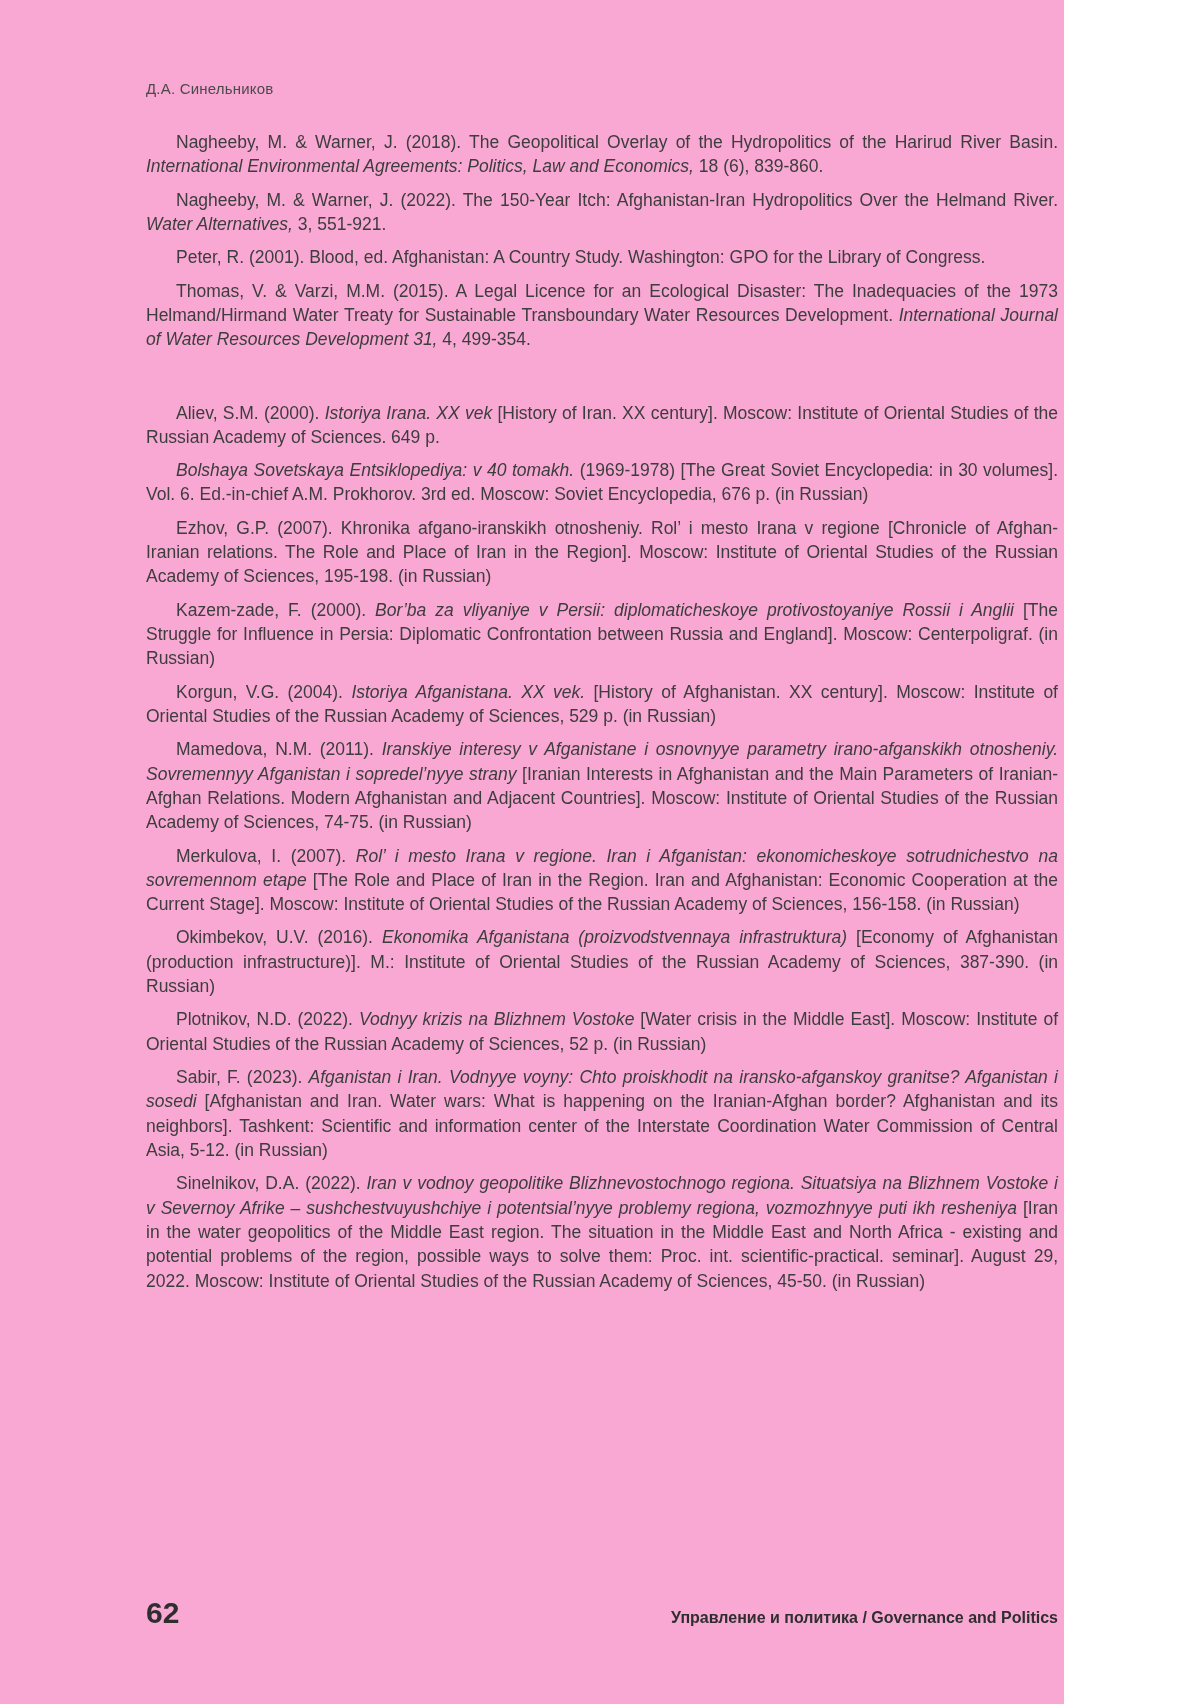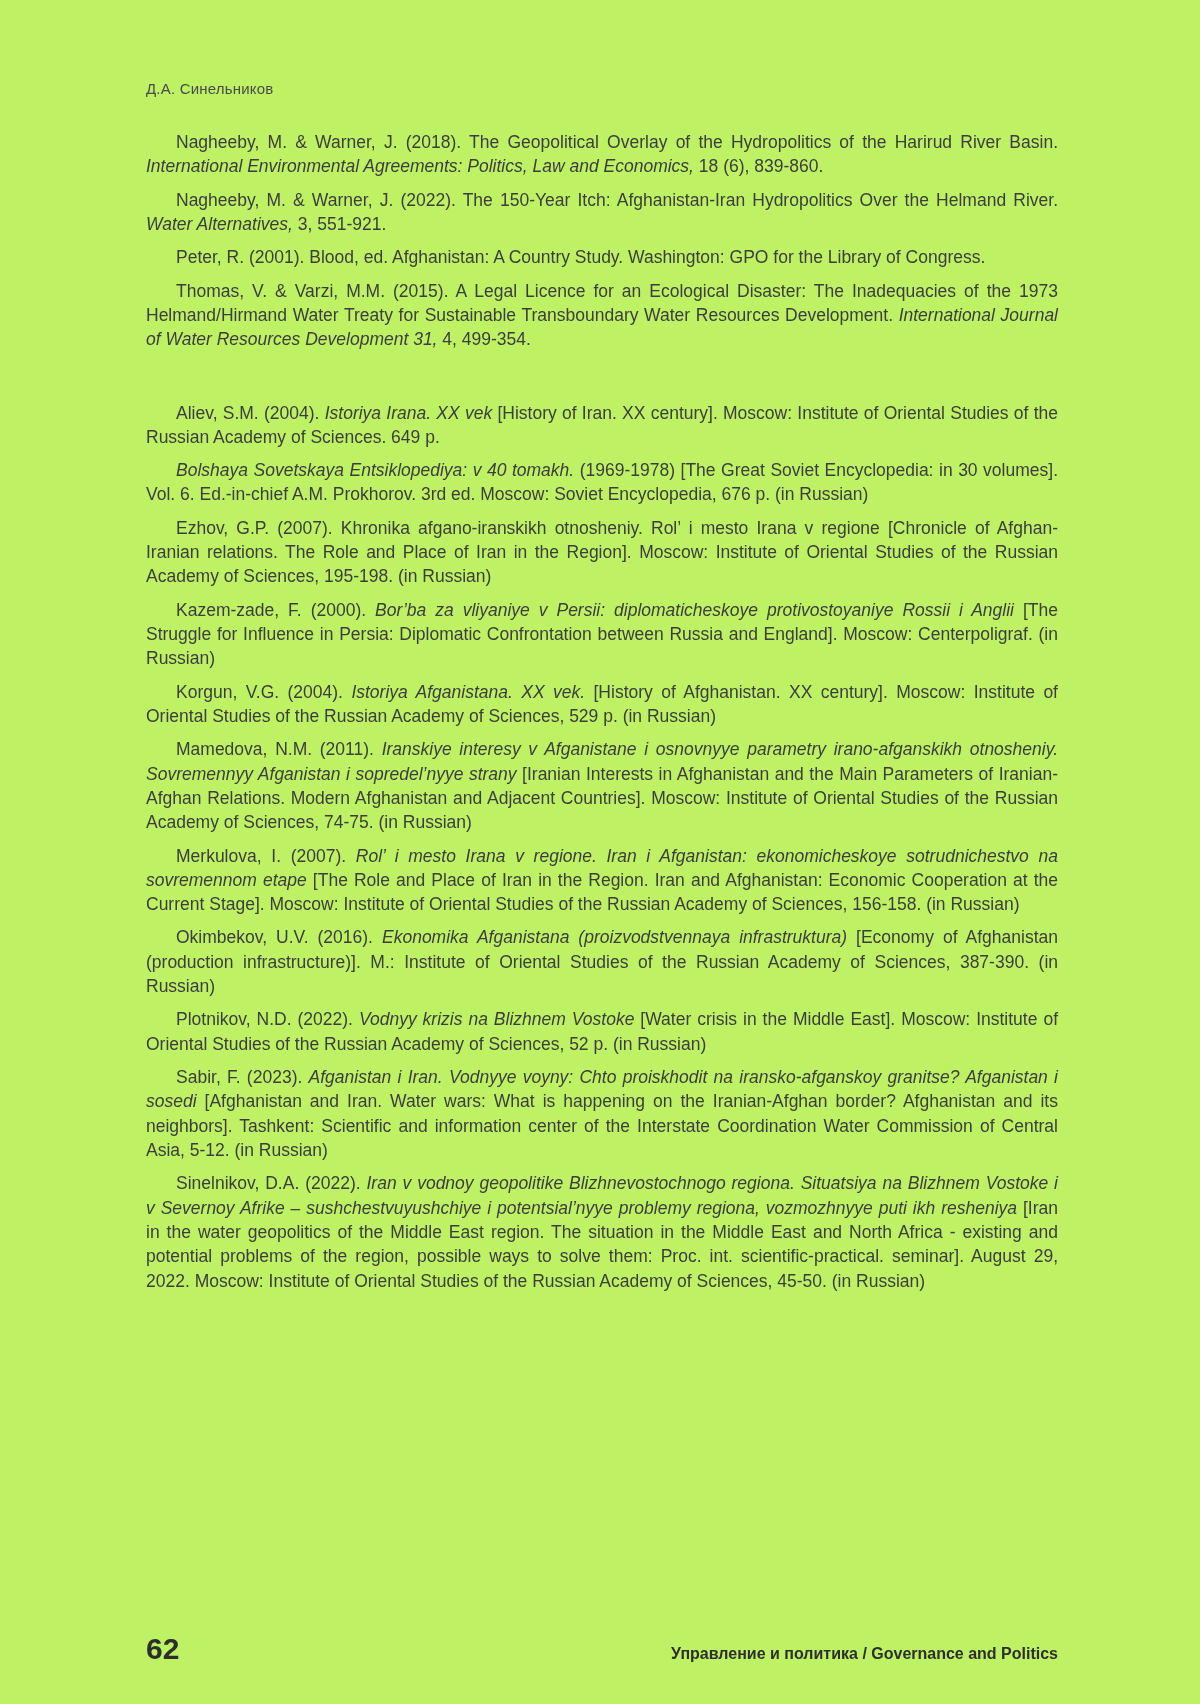--- a/index.html
+++ b/index.html
@@ -2,23 +2,23 @@
 <html><head>
 <meta charset="utf-8">
 <style>
   html, body {
     margin: 0;
     padding: 0;
     background: #ffffff;
   }
   .page {
     position: relative;
-    width: 1200px;
+    width: 1064px;
     height: 1704px;
-    background: #bef264;
+    background: #f9a8d4;
     font-family: "Liberation Sans", sans-serif;
     color: #3d3d3d;
     overflow: hidden;
   }
   .running-header {
     position: absolute;
     top: 80px;
     left: 146px;
     font-size: 15px;
     color: #4a4a4a;
@@ -40,21 +40,21 @@
   }
   .ref-entry em {
   }
   .section-gap {
     height: 40px;
   }
   .footer {
     position: absolute;
     left: 146px;
     width: 912px;
-    top: 1632px;
+    top: 1596px;
     display: flex;
     justify-content: space-between;
     align-items: baseline;
   }
   .page-number {
     font-size: 30px;
     font-weight: bold;
     color: #2e2e2e;
   }
   .footer-title {
@@ -74,21 +74,21 @@
     <div id="refs-international">
         <p class="ref-entry"><span>Nagheeby, M. &amp; Warner, J. (2018). The Geopolitical Overlay of the Hydropolitics of the Harirud River Basin. </span><em>International Environmental Agreements: Politics, Law and Economics,</em><span> 18 (6), 839-860.</span></p>
         <p class="ref-entry"><span>Nagheeby, M. &amp; Warner, J. (2022). The 150-Year Itch: Afghanistan-Iran Hydropolitics Over the Helmand River. </span><em>Water Alternatives,</em><span> 3, 551-921.</span></p>
         <p class="ref-entry"><span>Peter, R. (2001). Blood, ed. Afghanistan: A Country Study. Washington: GPO for the Library of Congress.</span></p>
         <p class="ref-entry"><span>Thomas, V. &amp; Varzi, M.M. (2015). A Legal Licence for an Ecological Disaster: The Inadequacies of the 1973 Helmand/Hirmand Water Treaty for Sustainable Transboundary Water Resources Development. </span><em>International Journal of Water Resources Development 31,</em><span> 4, 499-354.</span></p>
       </div>
 
     <div class="section-gap"></div>
 
     <div id="refs-russian">
-        <p class="ref-entry"><span>Aliev, S.M. (2004). </span><em>Istoriya Irana. XX vek</em><span> [History of Iran. XX century]. Moscow: Institute of Oriental Studies of the Russian Academy of Sciences. 649 p.</span></p>
+        <p class="ref-entry"><span>Aliev, S.M. (2000). </span><em>Istoriya Irana. XX vek</em><span> [History of Iran. XX century]. Moscow: Institute of Oriental Studies of the Russian Academy of Sciences. 649 p.</span></p>
         <p class="ref-entry"><em>Bolshaya Sovetskaya Entsiklopediya: v 40 tomakh.</em><span> (1969-1978) [The Great Soviet Encyclopedia: in 30 volumes]. Vol. 6. Ed.-in-chief A.M. Prokhorov. 3rd ed. Moscow: Soviet Encyclopedia, 676 p. (in Russian)</span></p>
         <p class="ref-entry"><span>Ezhov, G.P. (2007). Khronika afgano-iranskikh otnosheniy. Rol’ i mesto Irana v regione [Chronicle of Afghan-Iranian relations. The Role and Place of Iran in the Region]. Moscow: Institute of Oriental Studies of the Russian Academy of Sciences, 195-198. (in Russian)</span></p>
         <p class="ref-entry"><span>Kazem-zade, F. (2000). </span><em>Bor’ba za vliyaniye v Persii: diplomaticheskoye protivostoyaniye Rossii i Anglii</em><span> [The Struggle for Influence in Persia: Diplomatic Confrontation between Russia and England]. Moscow: Centerpoligraf. (in Russian)</span></p>
         <p class="ref-entry"><span>Korgun, V.G. (2004). </span><em>Istoriya Afganistana. XX vek.</em><span> [History of Afghanistan. XX century]. Moscow: Institute of Oriental Studies of the Russian Academy of Sciences, 529 p. (in Russian)</span></p>
         <p class="ref-entry"><span>Mamedova, N.M. (2011). </span><em>Iranskiye interesy v Afganistane i osnovnyye parametry irano-afganskikh otnosheniy. Sovremennyy Afganistan i sopredel’nyye strany</em><span> [Iranian Interests in Afghanistan and the Main Parameters of Iranian-Afghan Relations. Modern Afghanistan and Adjacent Countries]. Moscow: Institute of Oriental Studies of the Russian Academy of Sciences, 74-75. (in Russian)</span></p>
         <p class="ref-entry"><span>Merkulova, I. (2007). </span><em>Rol’ i mesto Irana v regione. Iran i Afganistan: ekonomicheskoye sotrudnichestvo na sovremennom etape</em><span> [The Role and Place of Iran in the Region. Iran and Afghanistan: Economic Cooperation at the Current Stage]. Moscow: Institute of Oriental Studies of the Russian Academy of Sciences, 156-158. (in Russian)</span></p>
         <p class="ref-entry"><span>Okimbekov, U.V. (2016). </span><em>Ekonomika Afganistana (proizvodstvennaya infrastruktura)</em><span> [Economy of Afghanistan (production infrastructure)]. M.: Institute of Oriental Studies of the Russian Academy of Sciences, 387-390. (in Russian)</span></p>
         <p class="ref-entry"><span>Plotnikov, N.D. (2022). </span><em>Vodnyy krizis na Blizhnem Vostoke</em><span> [Water crisis in the Middle East]. Moscow: Institute of Oriental Studies of the Russian Academy of Sciences, 52 p. (in Russian)</span></p>
         <p class="ref-entry"><span>Sabir, F. (2023). </span><em>Afganistan i Iran. Vodnyye voyny: Chto proiskhodit na iransko-afganskoy granitse? Afganistan i sosedi</em><span> [Afghanistan and Iran. Water wars: What is happening on the Iranian-Afghan border? Afghanistan and its neighbors]. Tashkent: Scientific and information center of the Interstate Coordination Water Commission of Central Asia, 5-12. (in Russian)</span></p>
         <p class="ref-entry"><span>Sinelnikov, D.A. (2022). </span><em>Iran v vodnoy geopolitike Blizhnevostochnogo regiona. Situatsiya na Blizhnem Vostoke i v Severnoy Afrike – sushchestvuyushchiye i potentsial’nyye problemy regiona, vozmozhnyye puti ikh resheniya</em><span> [Iran in the water geopolitics of the Middle East region. The situation in the Middle East and North Africa - existing and potential problems of the region, possible ways to solve them: Proc. int. scientific-practical. seminar]. August 29, 2022. Moscow: Institute of Oriental Studies of the Russian Academy of Sciences, 45-50. (in Russian)</span></p>

